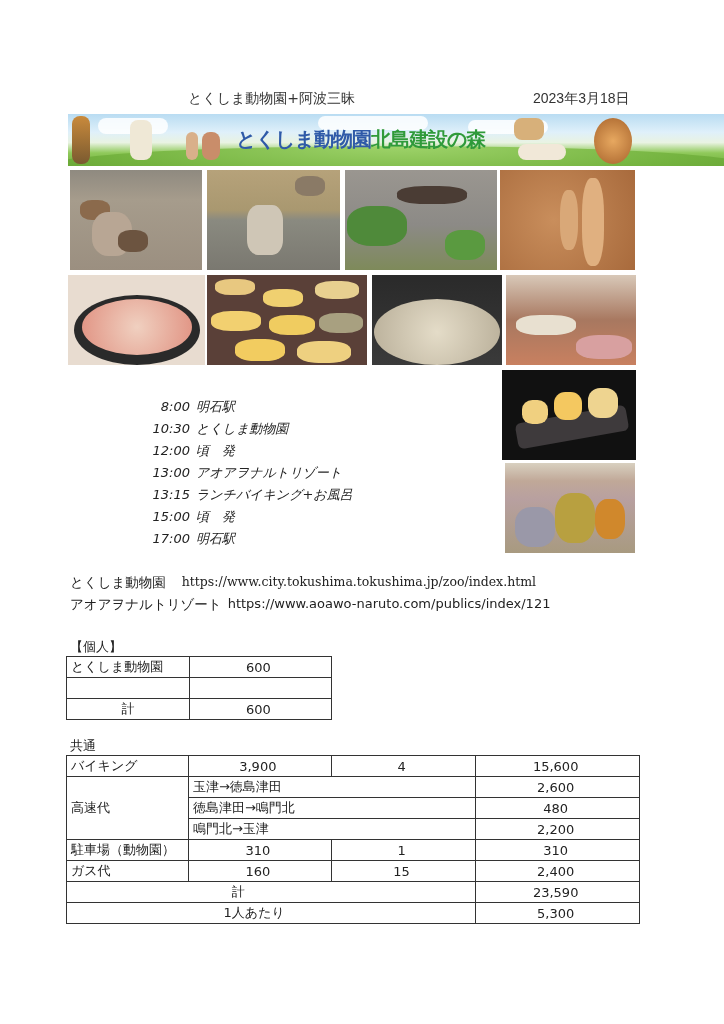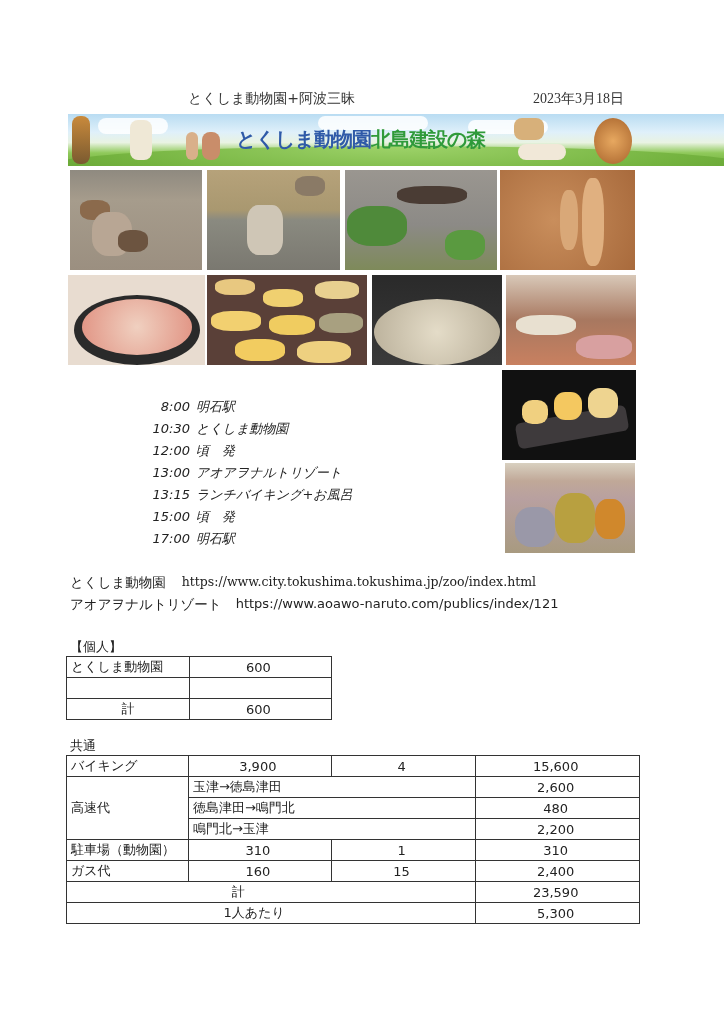--- a/index.html
+++ b/index.html
@@ -1,20 +1,20 @@
 <!DOCTYPE html>
 <html><head>
 <meta charset="utf-8">
 <style>
   html, body { margin: 0; padding: 0; background: #ffffff; }
   body { width: 724px; height: 1024px; position: relative; overflow: hidden;
          font-family: "DejaVu Sans", "Liberation Sans", sans-serif; color: #222; }
   .abs { position: absolute; }
   .title { left: 188px; top: 90px; font-size: 14px; color: #333; }
-  .date { left: 533px; top: 90px; font-size: 14px; color: #333; font-family: Liberation Serif, serif; }
+  .date { left: 533px; top: 90px; font-size: 14px; color: #333; font-family: Liberation Sans, sans-serif; }
 
   
   .banner { left: 68px; top: 114px; width: 664px; height: 52px; overflow: hidden;
             background: linear-gradient(180deg, #b9dcf2 0%, #dff0fa 35%, #e9f3e2 55%, #8fc95a 75%, #6fae3a 100%); }
   .banner .hill { position: absolute; left: -20px; right: -20px; bottom: -20px; height: 40px;
                   background: radial-gradient(ellipse at 50% 0%, #9ed36a 0%, #74b33f 60%, #5e9a2e 100%); border-radius: 50% 50% 0 0; }
   .banner .cloud { position: absolute; background: #fff; border-radius: 20px; opacity: 0.85; }
   .banner .animal { position: absolute; border-radius: 8px; }
   .banner-text { position: absolute; left: 168px; top: 12px; font-size: 20px; font-weight: bold; letter-spacing: -1px; white-space: nowrap; }
   .banner-text .a { color: #2f5aa8; }
@@ -25,21 +25,21 @@
 
   .sched { left: 130px; top: 396px; font-size: 13px; line-height: 22px; }
   .sched-row { display: flex; font-style: italic; }
   .sched-time { width: 60px; text-align: right; padding-right: 6px; font-family: "DejaVu Sans", sans-serif; color: #222; }
   .sched-place { color: #222; }
 
   .links { left: 70px; top: 571px; font-size: 13.5px; line-height: 22px; }
   .link-row { display: flex; white-space: nowrap; }
   .link-name { color: #222; }
   .link-url1 { margin-left: 16px; font-family: "DejaVu Serif", "Liberation Serif", serif; font-size: 12.5px; color: #222; }
-  .link-url2 { margin-left: 14px; color: #222; font-size: 13px; }
+  .link-url2 { margin-left: 6px; color: #222; font-size: 13px; }
 
   .section-label { font-size: 13px; color: #222; }
 
   table.t { border-collapse: collapse; position: absolute; font-size: 13px; }
   table.t td { border: 1.5px solid #333; height: 20px; padding: 0 4px; white-space: nowrap; }
   .num { text-align: center; padding-right: 8px !important; }
   .ctr { text-align: center; }
 </style>
 </head>
 <body>

